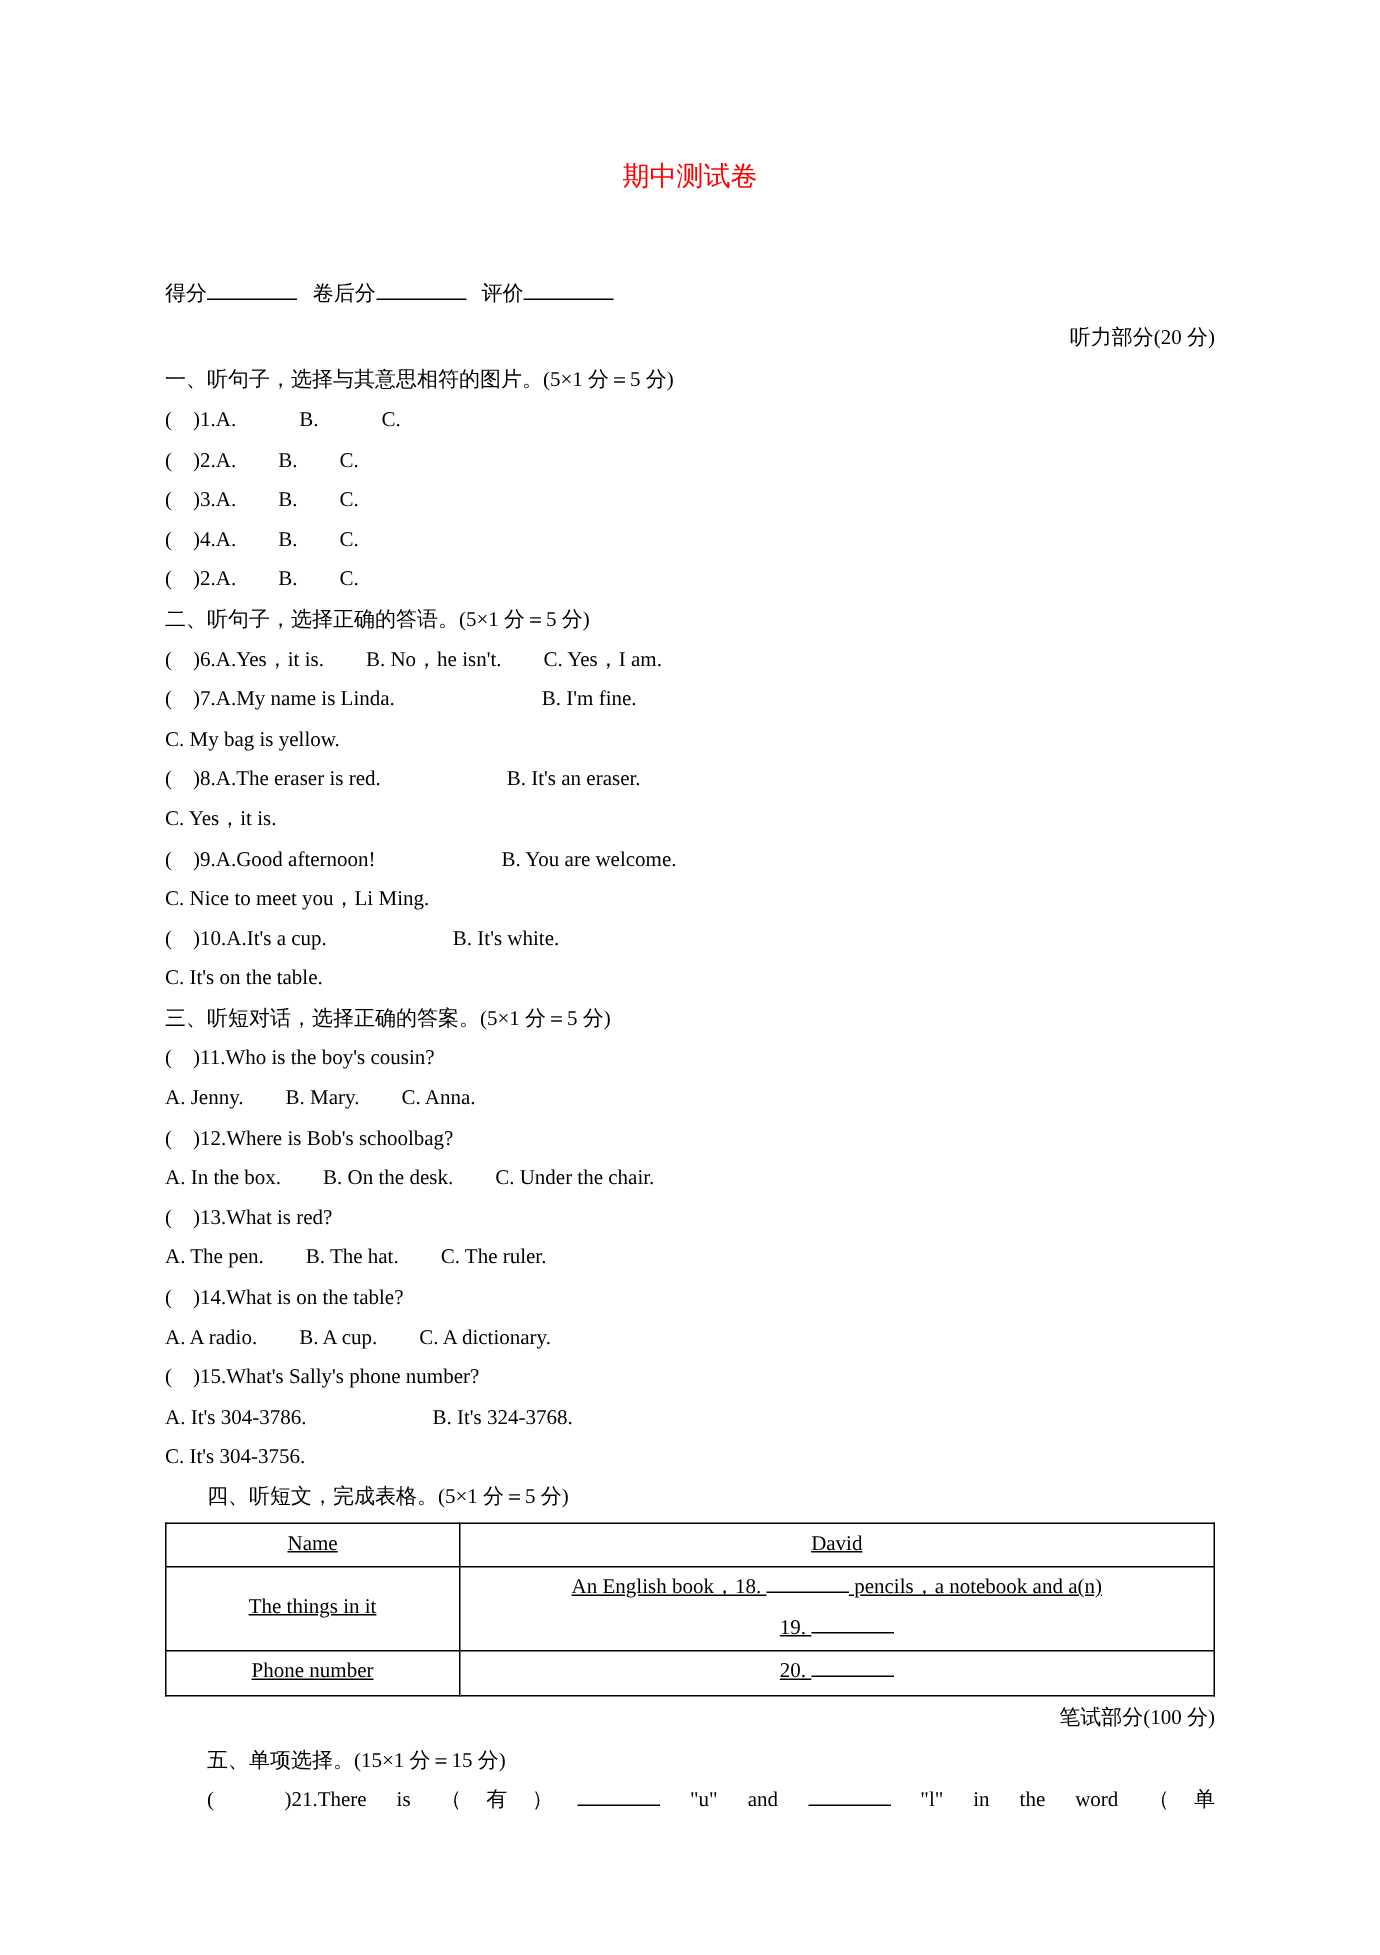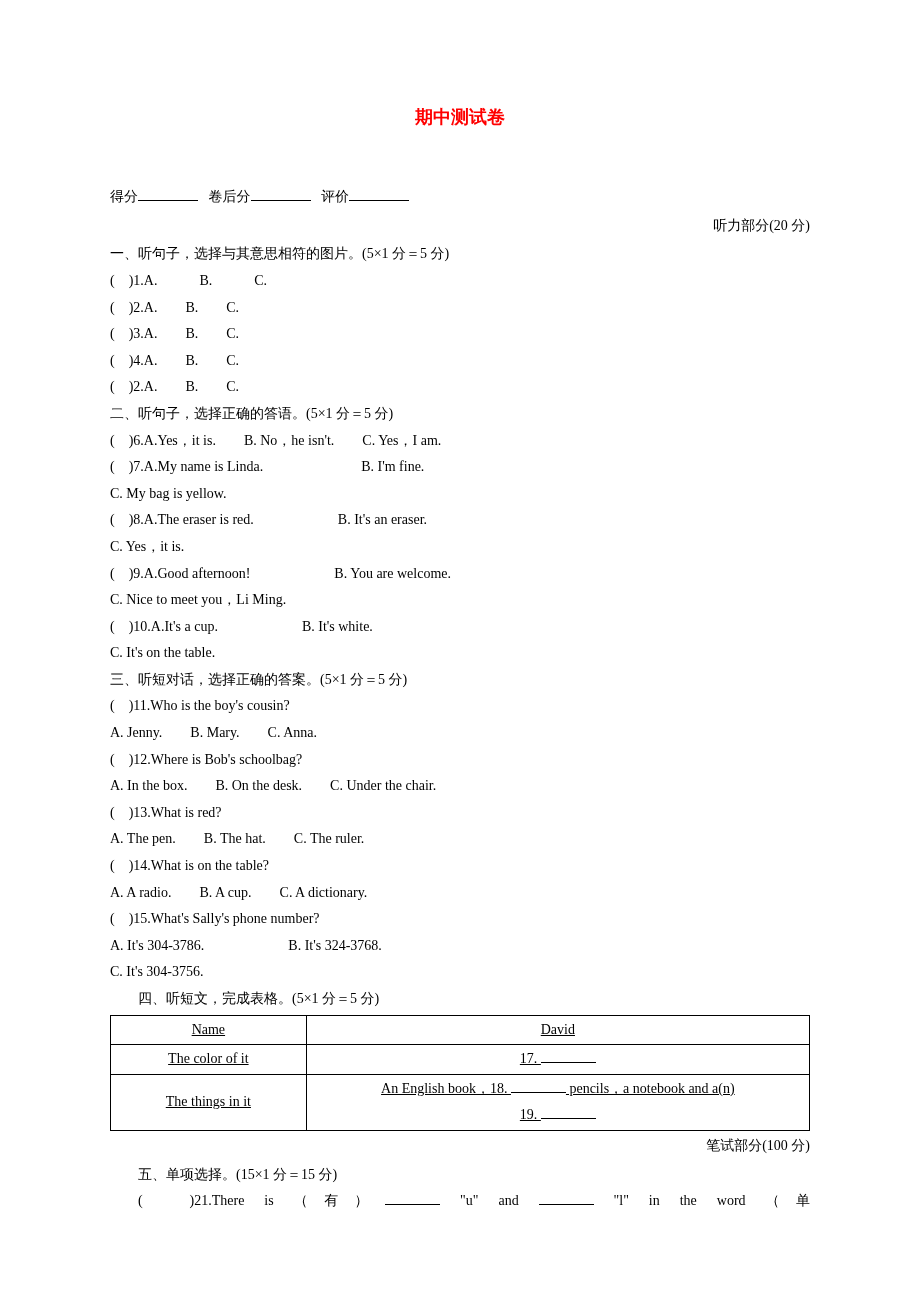--- a/index.html
+++ b/index.html
@@ -8,21 +8,21 @@
       line-height: 1.9;
       color: #000;
       background: #fff;
       margin: 0;
       padding: 100px 110px 50px 110px;
       width: 700px;
     }
     .title {
       text-align: center;
       color: #ff0000;
-      font-weight: bold;
+      font-weight: normal;
       font-size: 18px;
       margin-bottom: 50px;
     }
     .score-line {
       text-align: left;
       margin-bottom: 2px;
     }
     .center-line {
       text-align: right;
       margin-bottom: 2px;
@@ -111,29 +111,29 @@
 
 <div class="line indent">四、听短文，完成表格。(5×1 分＝5 分)</div>
 
 <table>
   <tbody>
       <tr>
     <td class="col1">Name</td>
     <td>David</td>
   </tr>
   <tr>
-    <td class="col1">The color of it</td>
-    <td><span>17. </span><span class="blank-sm"></span></td>
-  </tr>
-  <tr>
     <td class="col1">The things in it</td>
     <td>
       <span>An English book，18. </span><span class="blank-sm"></span><span> pencils，a notebook and a(n)</span><br>
       <span>19. </span><span class="blank-sm"></span>
     </td>
+  </tr>
+  <tr>
+    <td class="col1">Phone number</td>
+    <td><span>20. </span><span class="blank-sm"></span></td>
   </tr>
 </tbody>
   </table>
 
 <div class="center-line">笔试部分(100 分)</div>
 <div class="line indent">五、单项选择。(15×1 分＝15 分)</div>
 <div class="line indent" style="text-align:justify;text-align-last:justify;">
   <span>(　)21.There is （有）</span><span class="blank-sm"></span><span> "u"  and  </span><span class="blank-sm"></span><span> "l"  in the word （单</span>
 </div>
 

